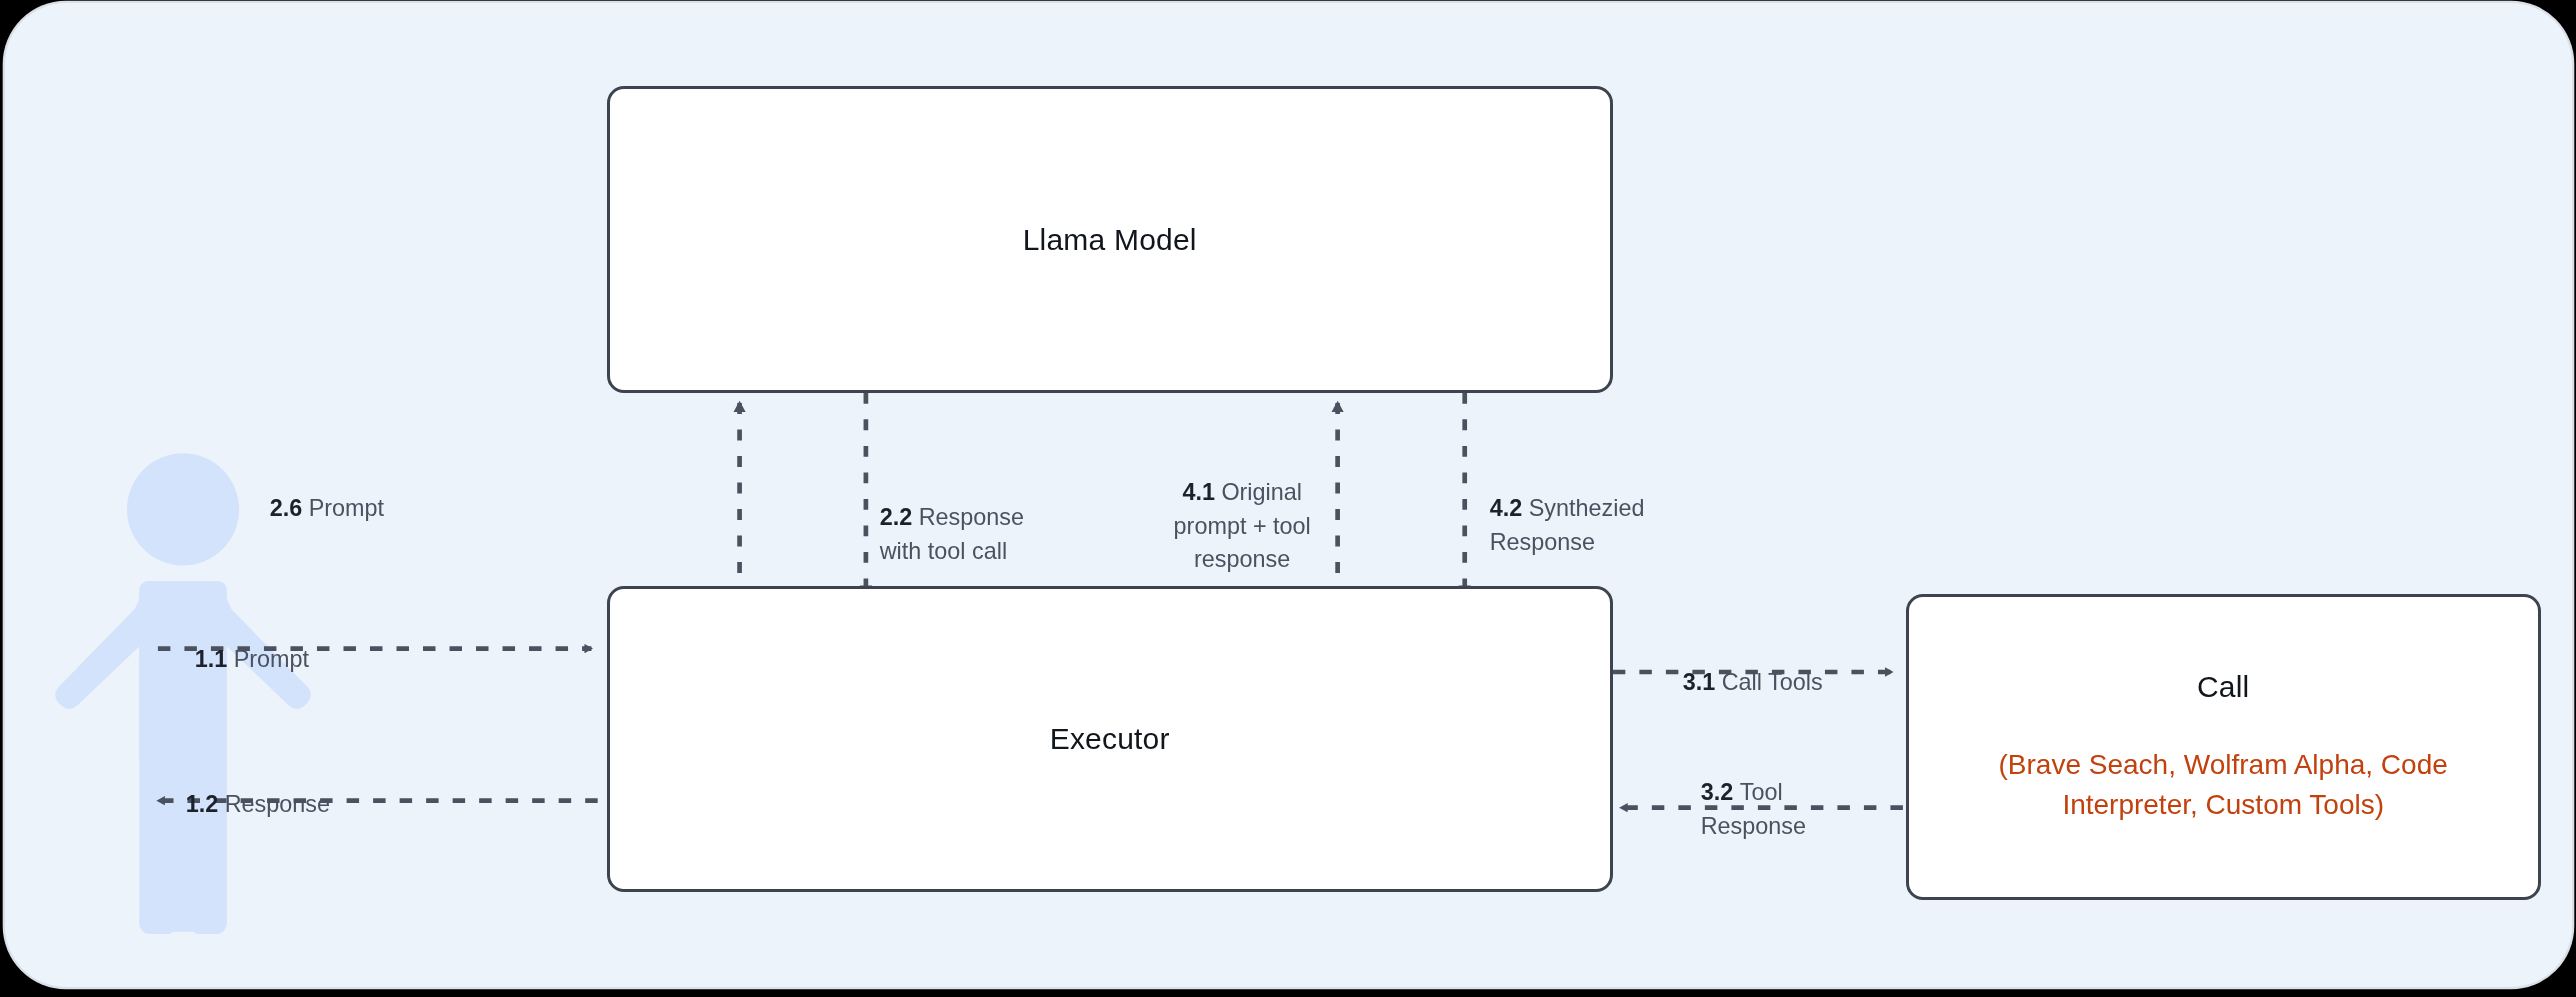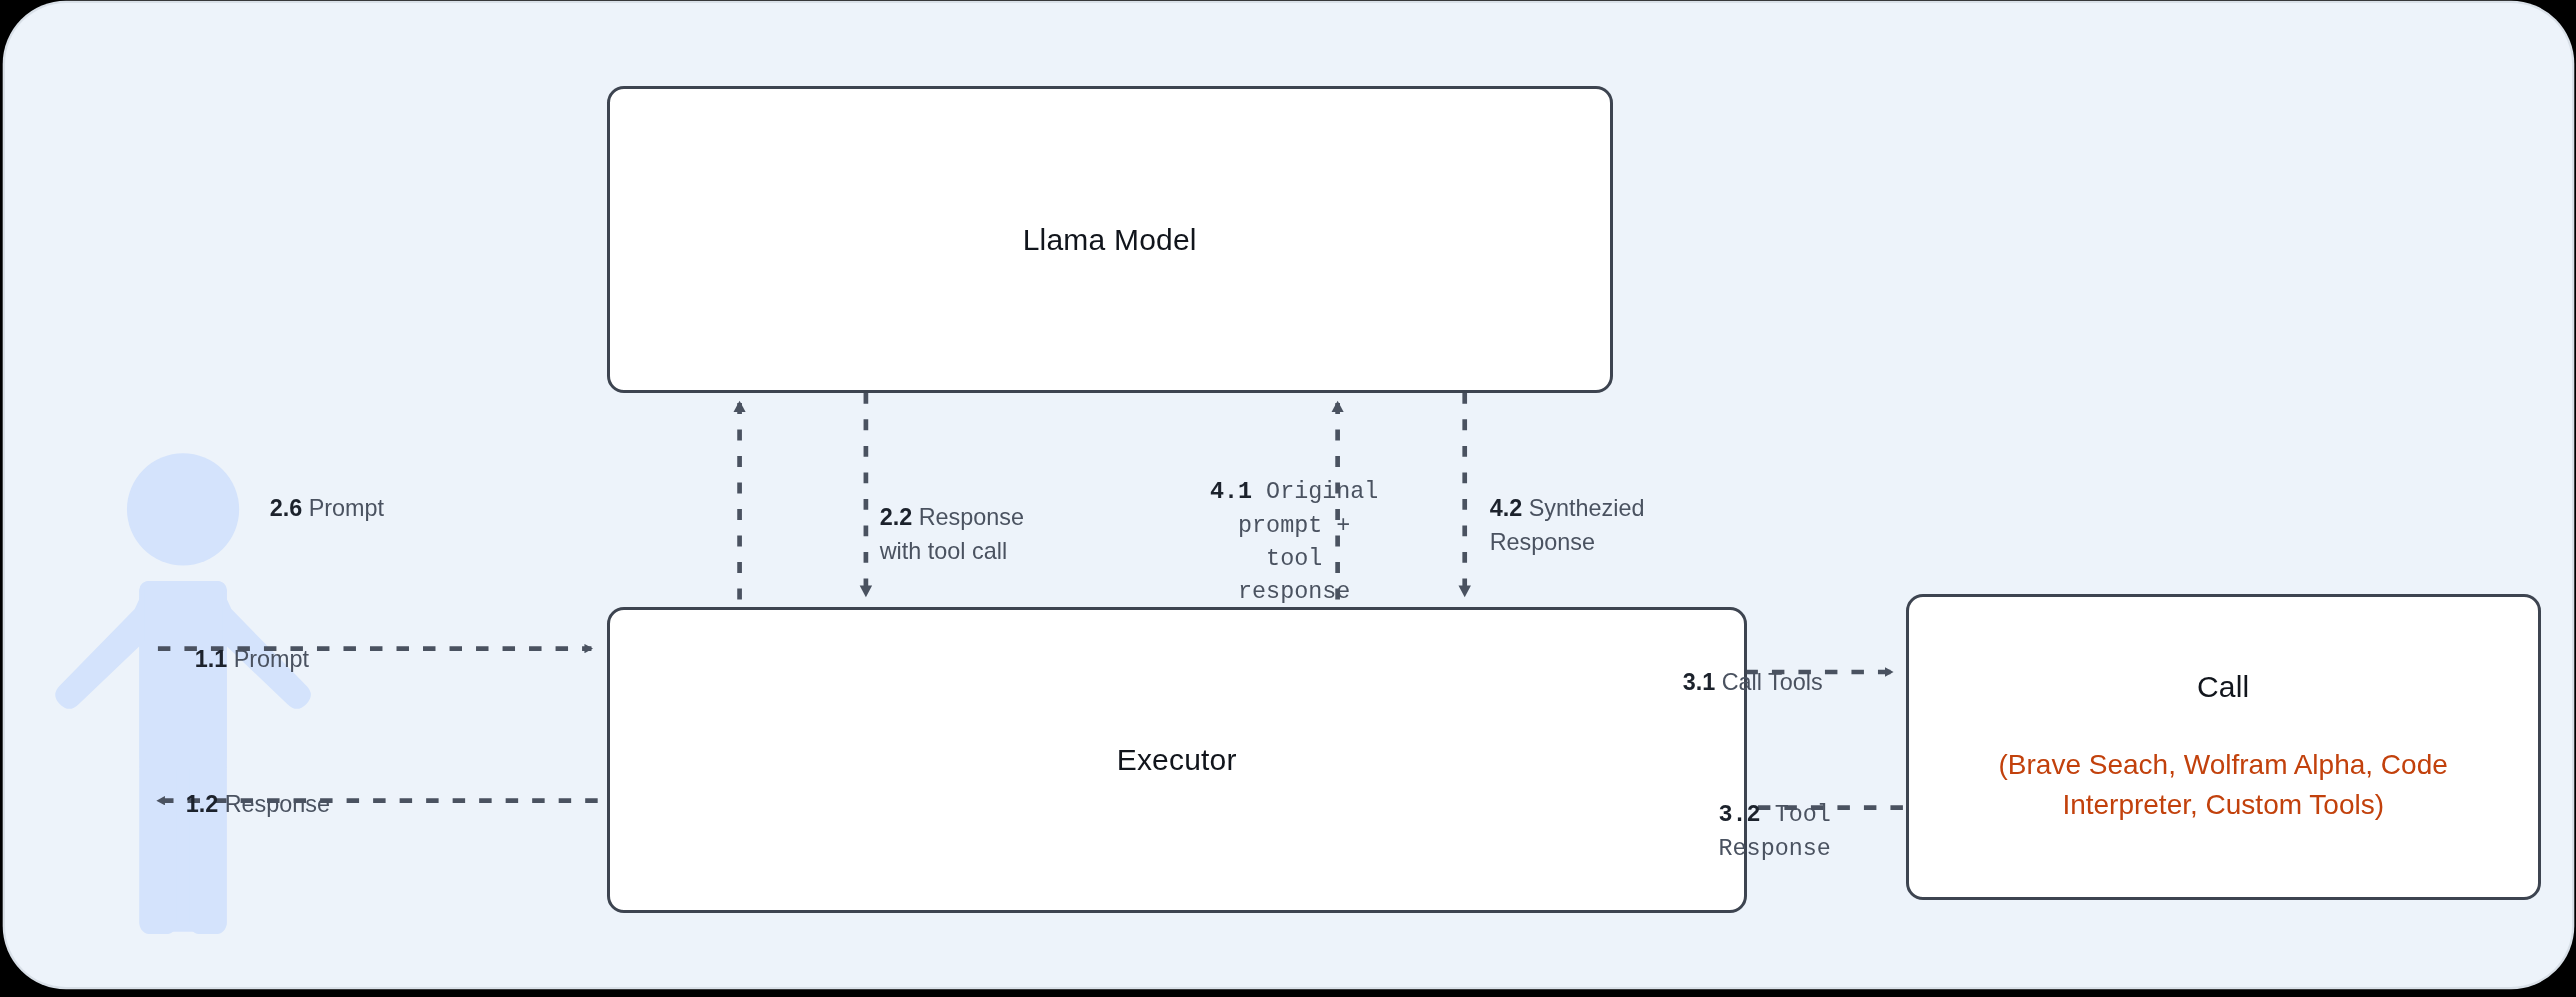--- a/index.html
+++ b/index.html
@@ -67,21 +67,21 @@
     color: #c2410c;
     font-size: 28px;
     font-weight: 400;
     text-align: center;
     line-height: 1.45;
     margin-top: 39px;
     padding: 0 26.5px;
   }
 
   #node-llama  { left: 602px;  top: 83px; width: 1006px; height: 307px; }
-  #node-exec   { left: 602px;  top: 604px; width: 1140px; height: 306px; }
+  #node-exec   { left: 602px;  top: 583px; width: 1006px; height: 306px; }
   #node-tools  { left: 1901px; top: 591px; width: 635px;  height: 306px; }
 
   
   #wires {
     position: absolute;
     left: 0; top: 0;
     width: 2567px;
     height: 984px;
     pointer-events: none;
   }
@@ -97,24 +97,24 @@
   .elabel b {
     color: #1C222C;
     font-weight: 700;
   }
   .lab-left   { text-align: left; }
 
   #lab-1-1 { left: 190px;  top: 607px;  }
   #lab-1-2 { left: 181px;  top: 752px;  }
   #lab-2-1 { left: 265px;  top: 456px;  }
   #lab-2-2 { left: 875px; top: 465px;  width: 172px; text-align: left;}
-  #lab-4-1 { left: 1202px; top: 440px;  width: 175px; text-align: center; font-family: Liberation Mono, monospace;}
+  #lab-4-1 { left: 1150px; top: 440px;  width: 175px; text-align: center;}
   #lab-4-2 { left: 1485px; top: 456px;  width: 195px; text-align: left;}
   #lab-3-1 { left: 1678px; top: 630px;  }
-  #lab-3-2 { left: 1696px; top: 763px;  width: 148px; text-align: center; font-family: Liberation Mono, monospace;}
+  #lab-3-2 { left: 1696px; top: 740px;  width: 148px; }
 </style>
 </head>
 <body>
 
 <div id="stage">
   <div id="panel">
 
     <div id="person">
       <svg width="281" height="491" viewBox="0 0 360 630">
         <circle cx="182" cy="80" r="72" fill="#D4E3FC"></circle>

